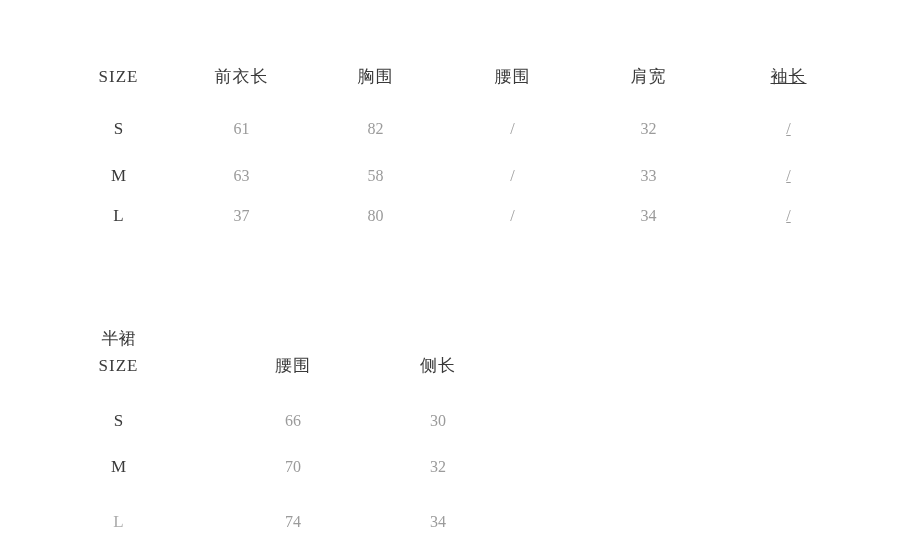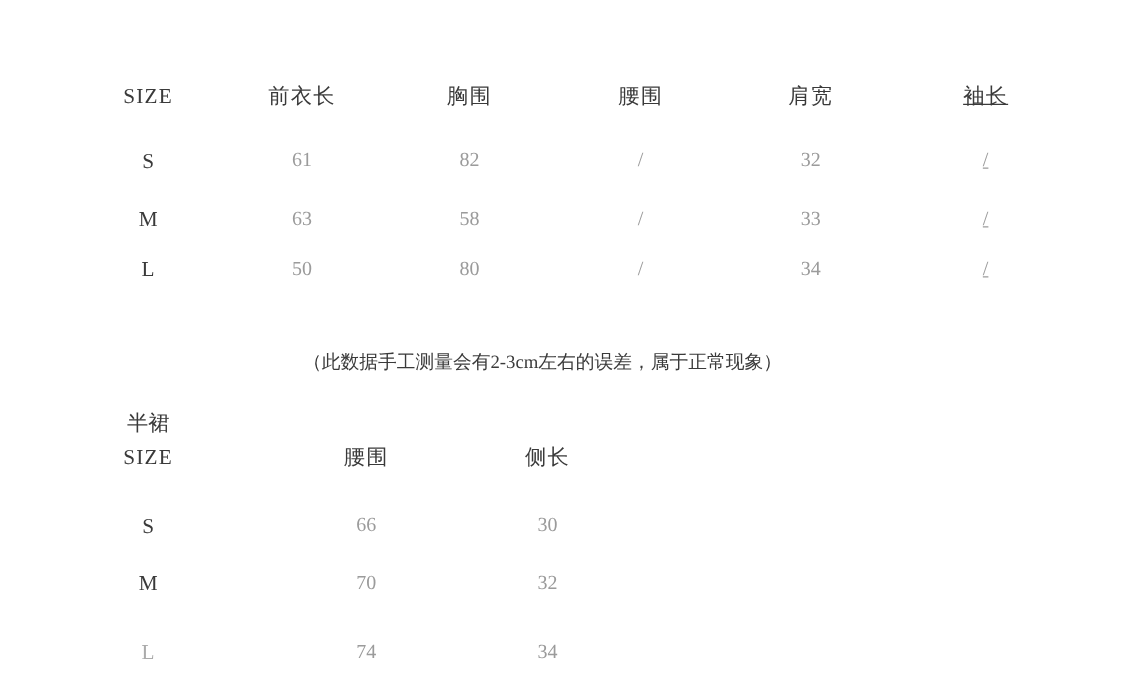--- a/index.html
+++ b/index.html
@@ -111,28 +111,27 @@
     <span class="c c1 sz">M</span>
     <span class="c c2 val">63</span>
     <span class="c c3 val">58</span>
     <span class="c c4 val">/</span>
     <span class="c c5 val">33</span>
     <span class="c c6 val">/</span>
   </div>
 
   <div class="row t1-r2">
     <span class="c c1 sz">L</span>
-    <span class="c c2 val">50</span>
+    <span class="c c2 val">37</span>
     <span class="c c3 val">80</span>
     <span class="c c4 val">/</span>
     <span class="c c5 val">34</span>
     <span class="c c6 val">/</span>
   </div>
 
-  <div class="note">（此数据手工测量会有2-3cm左右的误差，属于正常现象）</div>
 
   <div class="t2-title">半裙</div>
 
   <div class="row t2-header">
     <span class="c d1 hdr">SIZE</span>
     <span class="c d2 hdr">腰围</span>
     <span class="c d3 hdr">侧长</span>
   </div>
 
   <div class="row t2-r0">

